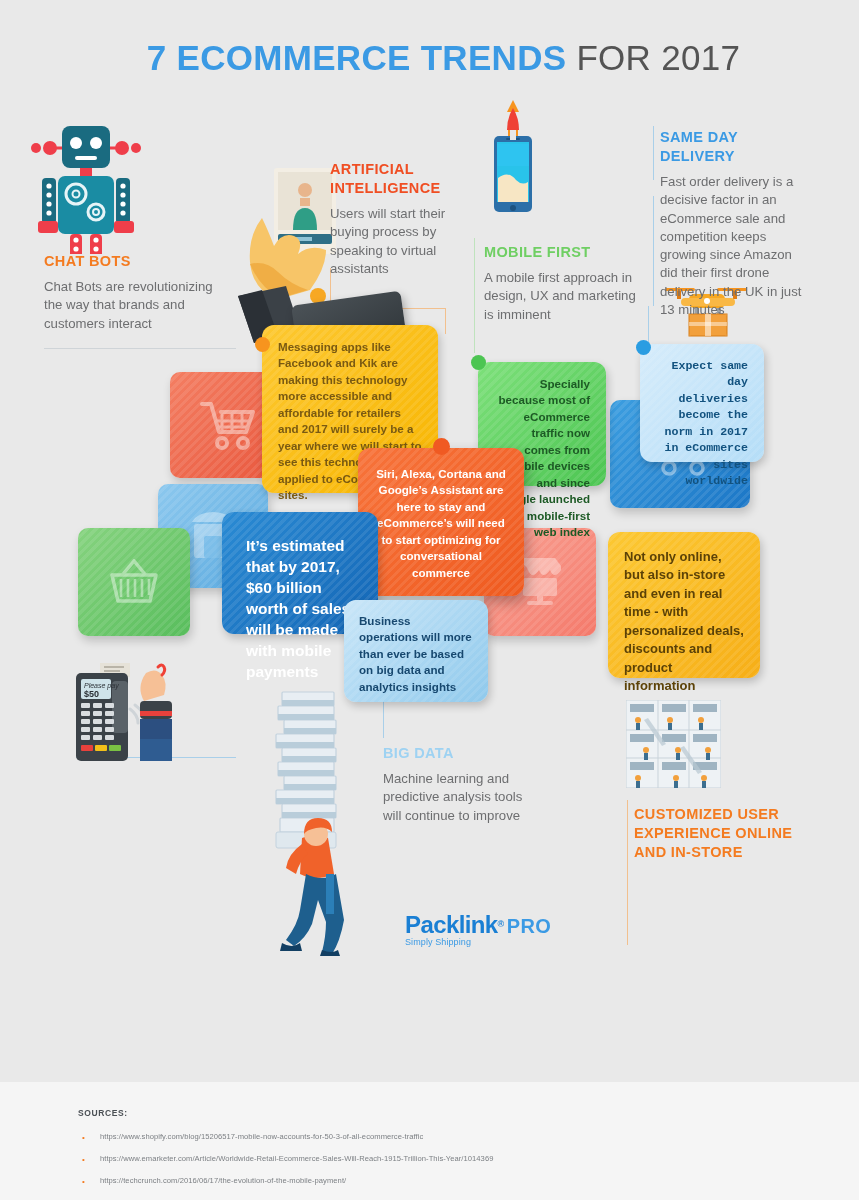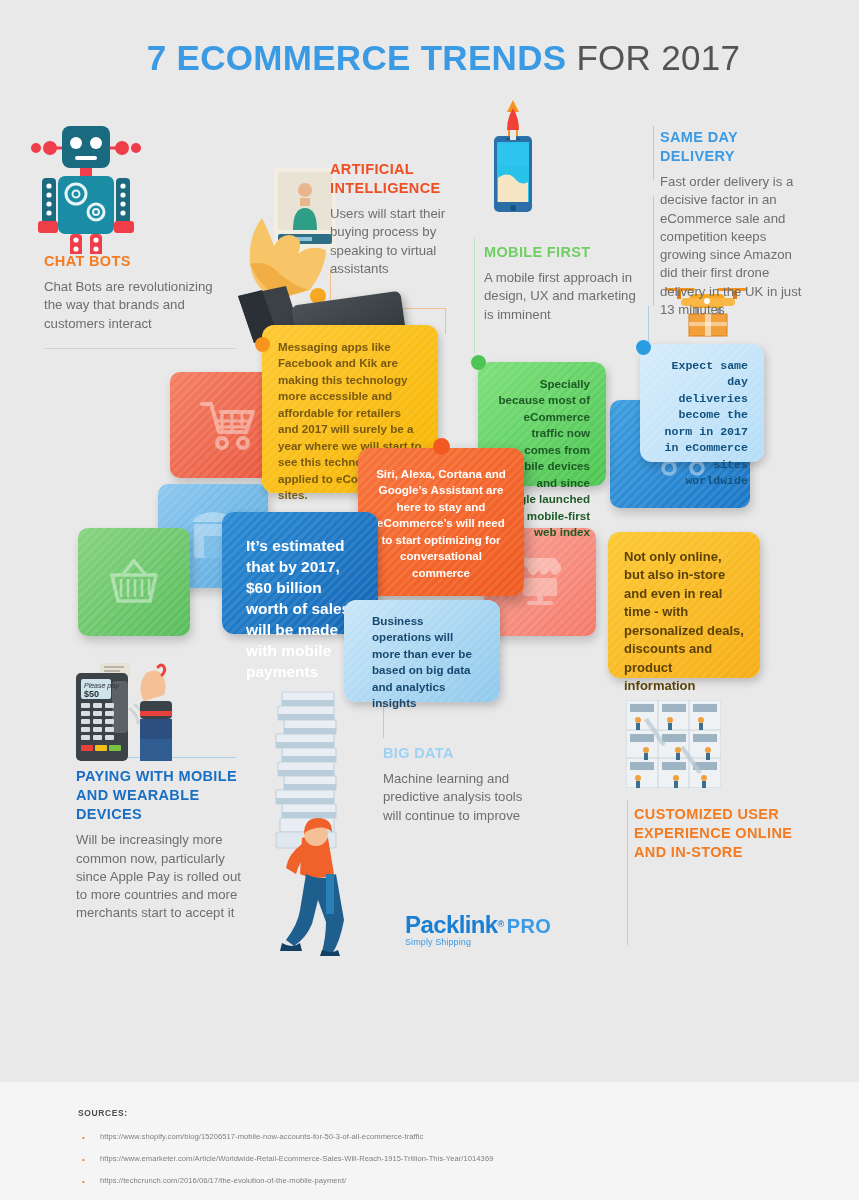--- a/index.html
+++ b/index.html
@@ -397,21 +397,21 @@
     <div class="stripe"></div>
     <span class="t">Siri, Alexa, Cortana and Google’s Assistant are here to stay and eCommerce’s will need to start optimizing for conversational commerce</span>
   </div>
   <div class="dot" style="left:433px;top:438px;background:#f05a22;width:17px;height:17px;"></div>
 
   <div class="card card-dblue" style="left:222px;top:512px;width:156px;height:122px;padding:24px;">
     <div class="stripe"></div>
     <span class="t">It’s estimated that by 2017, $60 billion worth of sales will be made with mobile payments</span>
   </div>
 
-  <div class="card card-sblue" style="left:344px;top:600px;width:156px;height:102px;padding:13px 28px;">
+  <div class="card card-sblue" style="left:344px;top:600px;width:144px;height:102px;padding:13px 15px;">
     <div class="stripe"></div>
     <span class="t">Business operations will more than ever be based on big data and analytics insights</span>
   </div>
 
   <div class="card card-gold" style="left:608px;top:532px;width:152px;height:146px;padding:16px;">
     <div class="stripe"></div>
     <span class="t">Not only online, but also in-store and even in real time - with personalized deals, discounts and product information</span>
   </div>
 
   <div class="lbl c-orange" style="left:44px;top:252px;width:185px;">
@@ -427,24 +427,20 @@
   <div class="lbl c-green" style="left:484px;top:243px;width:152px;">
     <h3>MOBILE FIRST</h3>
     <p>A mobile first approach in design, UX and marketing is imminent</p>
   </div>
 
   <div class="lbl c-blue" style="left:660px;top:128px;width:150px;">
     <h3>SAME DAY DELIVERY</h3>
     <p>Fast order delivery is a decisive factor in an eCommerce sale and competition keeps growing since Amazon did their first drone delivery in the UK in just 13 minutes</p>
   </div>
 
-  <div class="lbl c-dblue" style="left:76px;top:767px;width:172px;">
-    <h3>PAYING WITH MOBILE AND WEARABLE DEVICES</h3>
-    <p>Will be increasingly more common now, particularly since Apple Pay is rolled out to more countries and more merchants start to accept it</p>
-  </div>
 
   <div class="lbl c-lblue" style="left:383px;top:744px;width:160px;">
     <h3>BIG DATA</h3>
     <p>Machine learning and predictive analysis tools will continue to improve</p>
   </div>
 
   <div class="lbl c-orange" style="left:634px;top:805px;width:168px;">
     <h3>CUSTOMIZED USER EXPERIENCE ONLINE AND IN-STORE</h3>
   </div>
 

